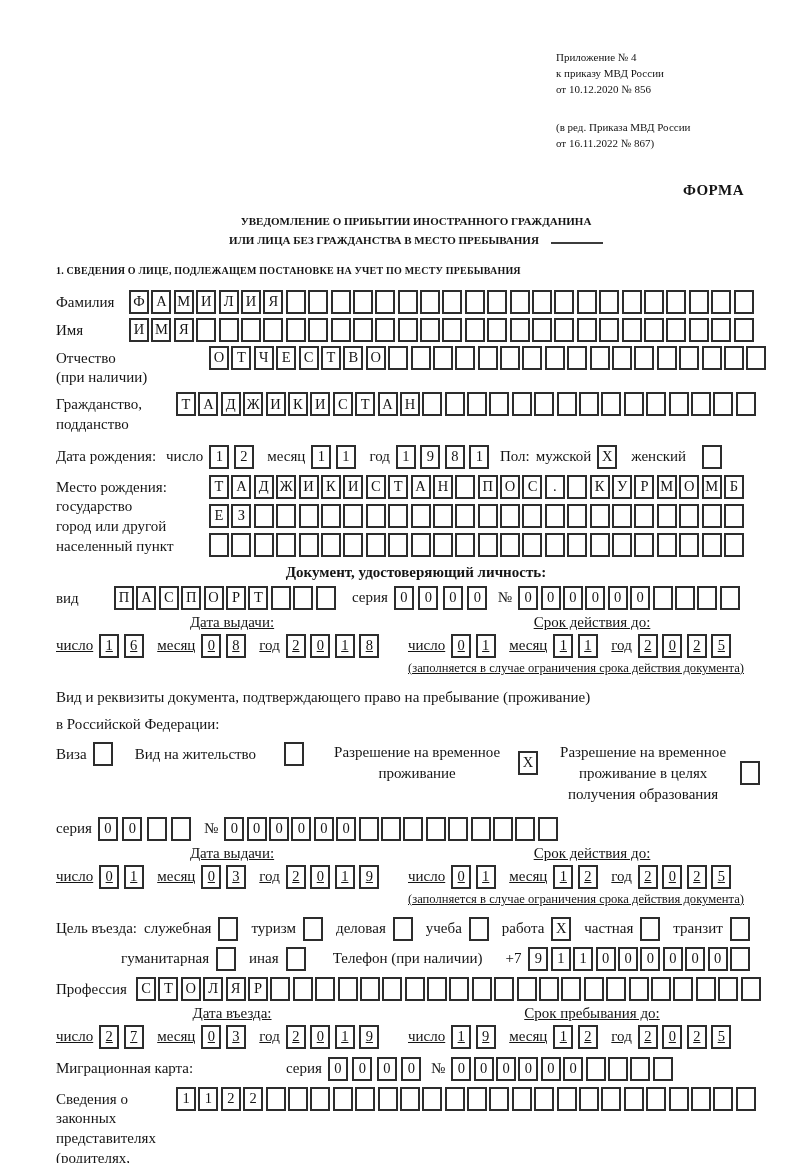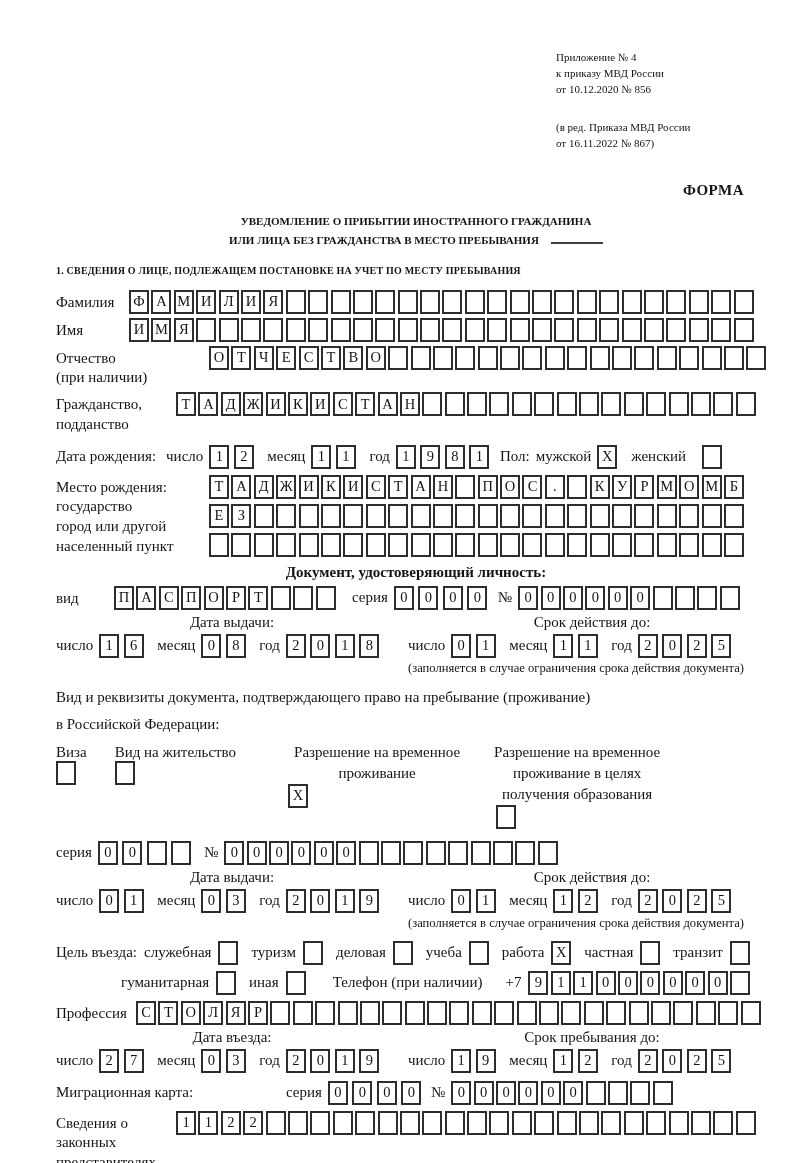--- a/index.html
+++ b/index.html
@@ -28,29 +28,29 @@
   .checkbox{
     flex:0 0 auto;width:20px;height:24px;box-sizing:border-box;border:2px solid #2d2d2d;
     display:inline-flex;align-items:center;justify-content:center;font-size:14.5px;line-height:1;
   }
   .inline-row{display:flex;align-items:center;margin-bottom:4px;flex-wrap:nowrap;}
   .gap6{margin-right:6px;}.gap10{margin-right:10px;}.gap14{margin-left:14px;margin-right:16px;}
   .dlabel{margin-right:6px;white-space:nowrap;}
   .dlabel-gap{margin-left:9px;}
   .dcells{display:inline-flex;}
   .dcells .cell{margin-right:4.5px;}
-  .datecols{display:flex;margin-top:0;margin-bottom:2px;}
+  .datecols{display:flex;margin-top:0;margin-bottom:2px;text-decoration:underline;}
   .datecol-l{width:352px;flex:0 0 auto;}
   .datecol-r{flex:1;}
   .datehead{text-align:center;margin-bottom:3px;}
   .dateline{display:flex;align-items:center;}
   .datecaption{font-size:12.6px;margin-top:3px;white-space:nowrap;}
   .intro{white-space:pre-line;line-height:1.8;margin-top:8px;}
   .res-row{display:flex;align-items:flex-start;margin-top:4px;margin-bottom:12px;}
-  .res-item{display:flex;align-items:flex-start;flex-direction:column;}
+  .res-item{display:flex;align-items:center;}
   .res-label-c{text-align:center;line-height:1.4;}
   .wopt1{width:190px;}.wopt2{width:178px;}
   .purpose-row{display:flex;align-items:center;flex-wrap:nowrap;margin-bottom:6px;}
   .purpose-row .opt-label{margin-right:7px;white-space:nowrap;}
   .purpose-row .checkbox{margin-right:13px;}
   .indent65{padding-left:65px;}
   .pt2{padding-top:2px;}
 </style>
 </head>
 <body>

